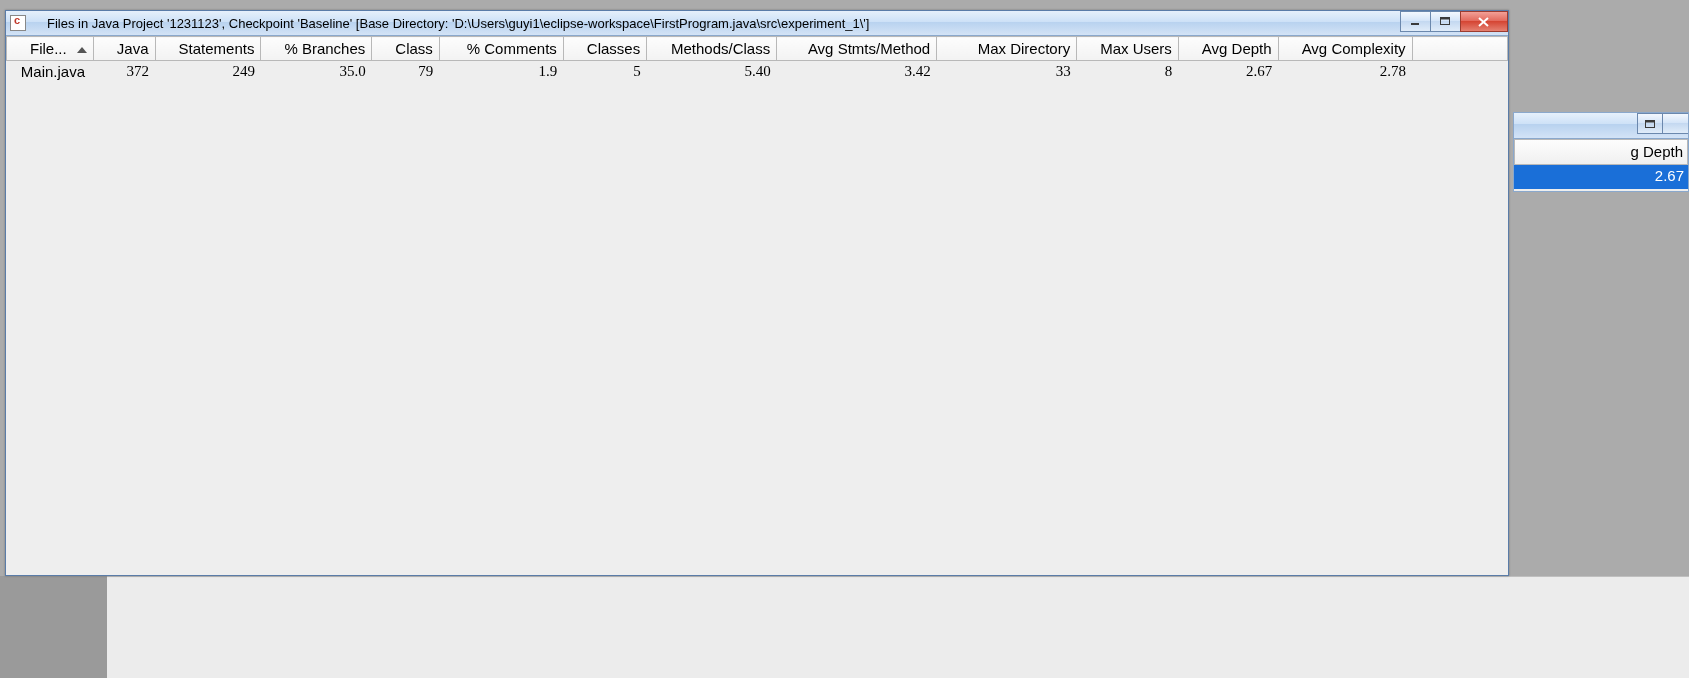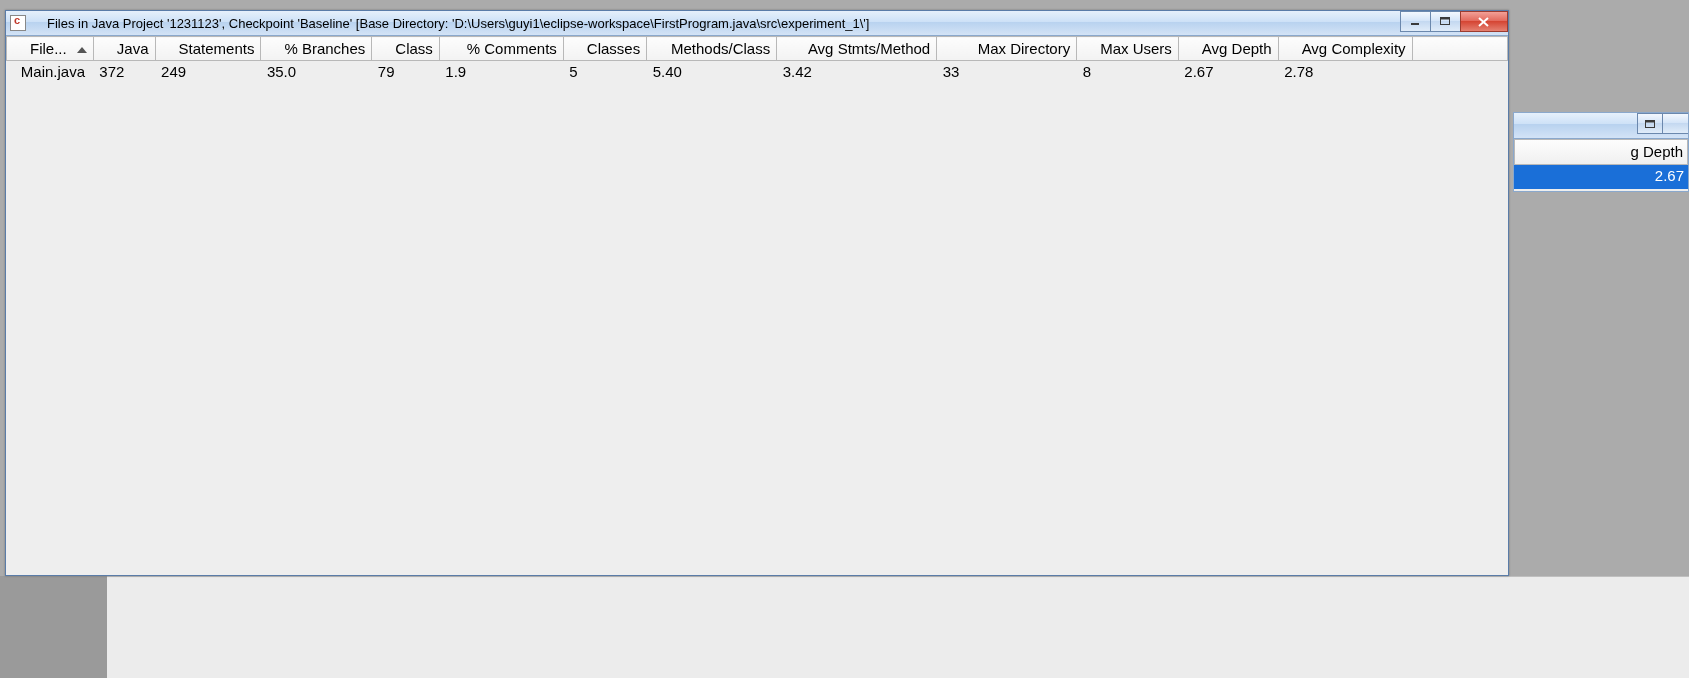--- a/index.html
+++ b/index.html
@@ -130,20 +130,22 @@
       border-bottom: 6px solid #555;
       vertical-align: middle;
     }
 
     table.metrics tbody td {
       padding: 2px 6px;
       white-space: nowrap;
     }
 
     table.metrics tbody td.num {
+      text-align: right;
+      font-family: Liberation Serif, serif;
     }
     table.metrics tbody td.file {
       text-align: center;
       padding-left: 12px;
       margin-top: 25px;
     }
 
     
     .col-file { width: 84px; }
     .col-lines { width: 54px; }

